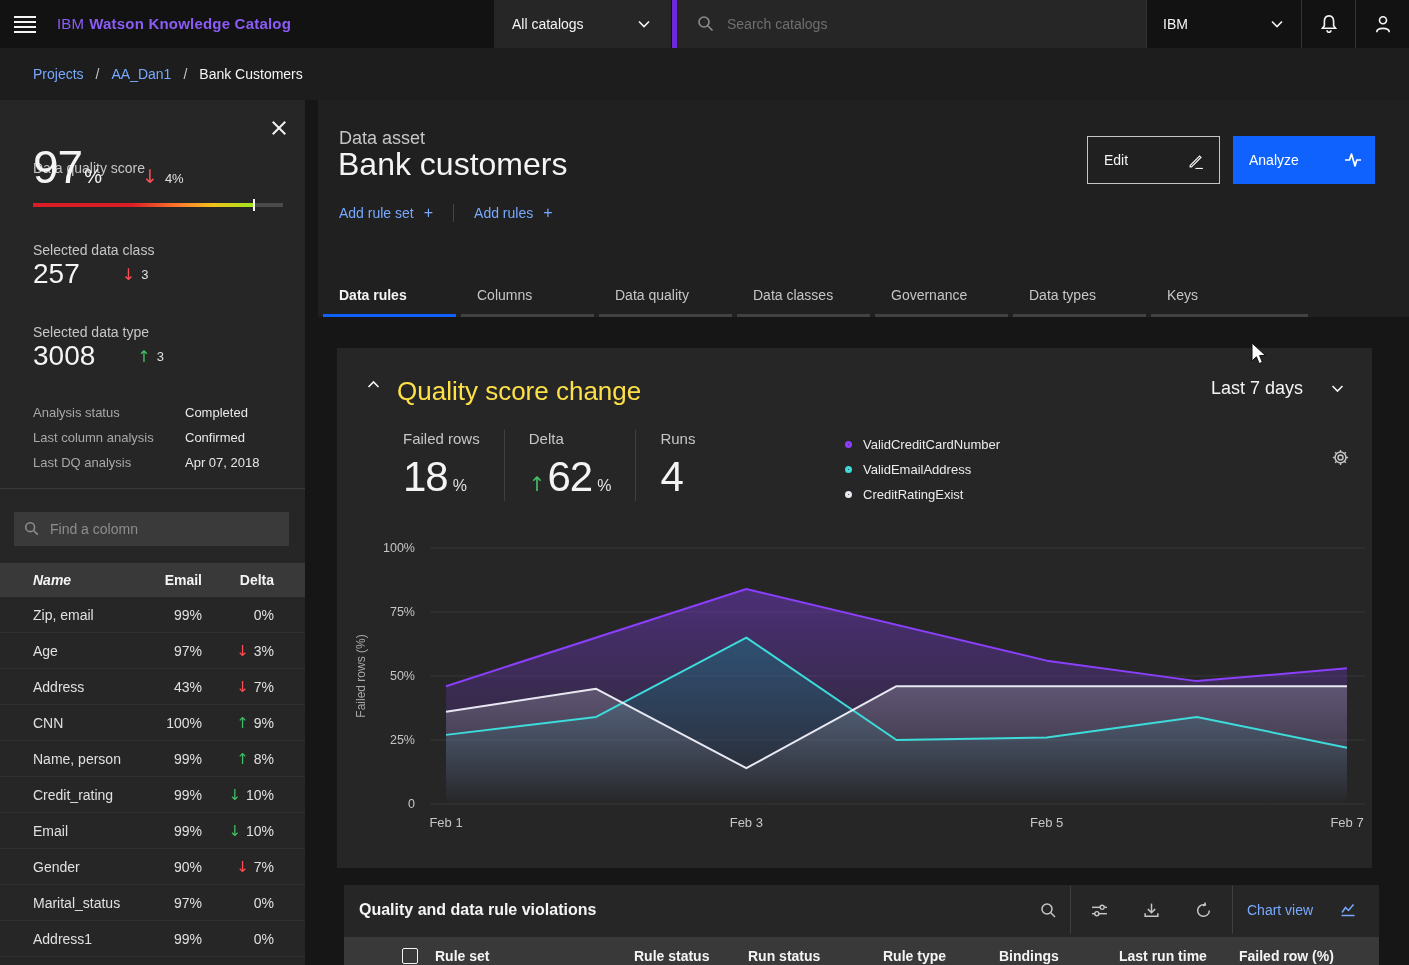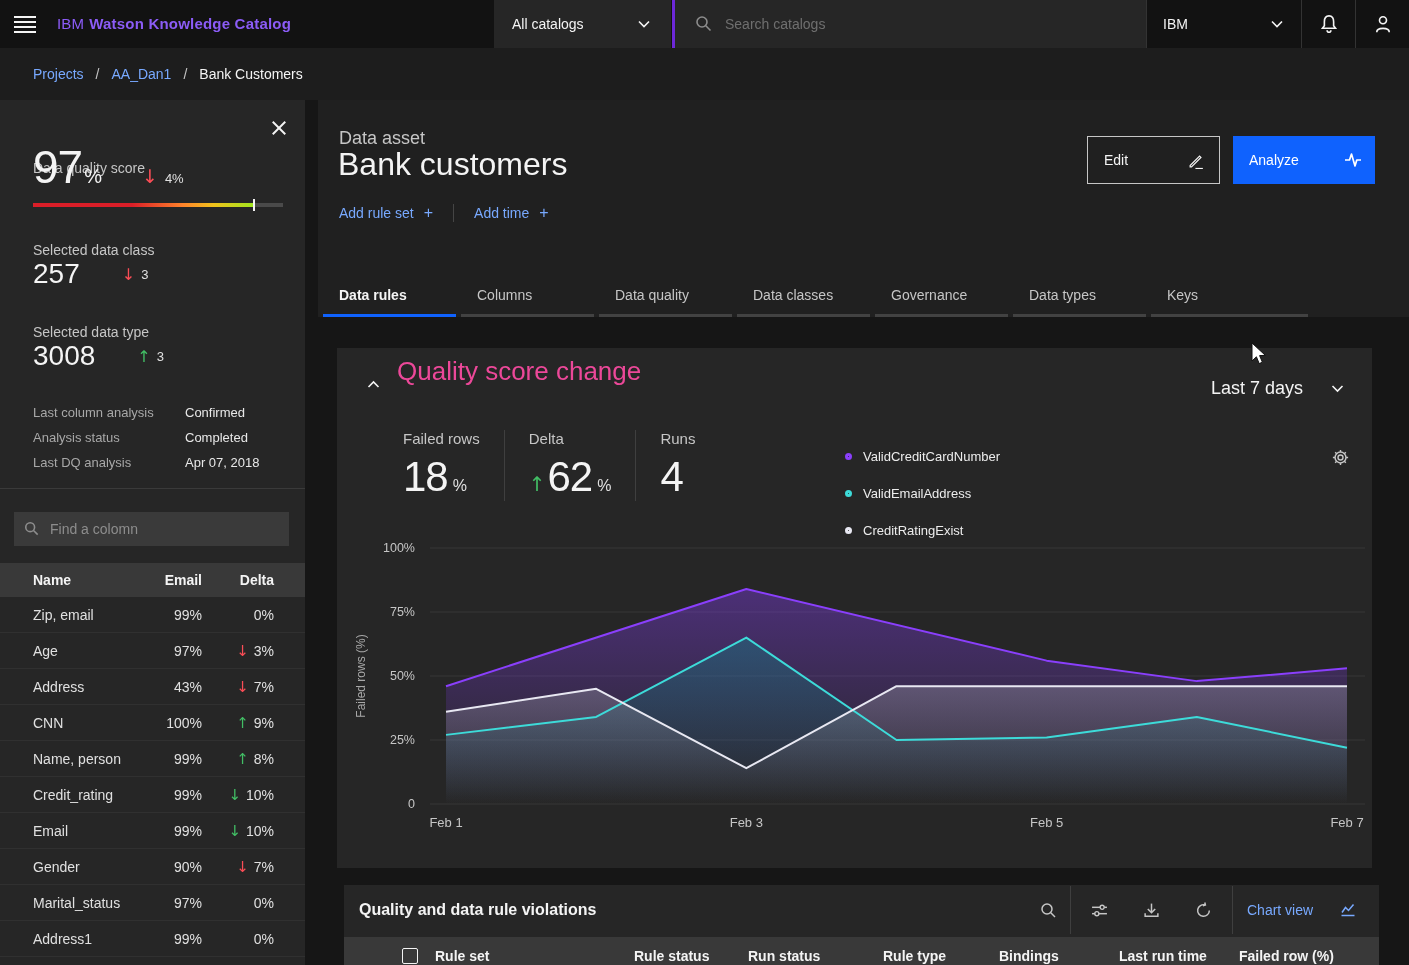--- a/index.html
+++ b/index.html
@@ -9,21 +9,21 @@
 
   
   .topbar { position:absolute; left:0; top:0; width:1409px; height:48px; background:#121212; z-index:30; }
   .menu-btn { position:absolute; left:12px; top:10px; width:30px; height:28px; display:flex; flex-direction:column; justify-content:center; gap:3px; cursor:pointer; }
   .menu-btn i { display:block; width:22px; height:2px; background:#f4f4f4; margin-left:2px; }
   .brand { position:absolute; left:57px; top:0; height:48px; line-height:48px; font-size:15px; color:#8b5cf6; letter-spacing:.2px; }
   .brand .bold { font-weight:700; margin-left:5px; }
   .seg { position:absolute; top:0; height:48px; background:#262626; }
   .seg-catalogs { left:494px; width:177px; }
   .seg-catalogs .lbl { position:absolute; left:18px; top:0; line-height:48px; font-size:14px; color:#f4f4f4; }
-  .seg-search { left:672px; width:474px; border-left:3px solid #6d28d9; }
+  .seg-search { left:672px; width:474px; border-left:5px solid #6d28d9; }
   .seg-search svg { position:absolute; left:20px; top:15px; }
   .seg-search input { position:absolute; left:50px; top:0; width:400px; height:48px; background:transparent; border:none; outline:none; color:#e0e0e0; font-size:14px; font-family:"Liberation Sans",sans-serif; }
   .seg-search input::placeholder { color:#6f6f6f; }
   .seg-account { position:absolute; left:1146px; top:0; width:155px; height:48px; border-left:1px solid #333; }
   .seg-account .lbl { position:absolute; left:16px; line-height:48px; font-size:14px; }
   .chev { position:absolute; }
   .icon-btn { position:absolute; top:0; width:54px; height:48px; border-left:1px solid #333; display:flex; align-items:center; justify-content:center; cursor:pointer; }
 
   
   .crumbbar { position:absolute; left:0; top:48px; width:1409px; height:52px; background:#1d1d1d; z-index:20; }
@@ -55,21 +55,21 @@
   .meta-list { position:absolute; left:33px; top:300px; width:250px; }
   .meta-row { display:flex; height:25px; align-items:center; font-size:13px; }
   .meta-row .k { width:152px; color:#a8a8a8; }
   .meta-row .v { color:#e8e8e8; }
   .side-div { position:absolute; left:0; top:388px; width:305px; border-top:1px solid #3a3a3a; }
   .side-search { position:absolute; left:14px; top:412px; width:275px; height:34px; background:#3a3a3a; }
   .side-search svg { position:absolute; left:10px; top:9px; }
   .side-search input { position:absolute; left:36px; top:0; width:230px; height:34px; background:transparent; border:none; outline:none; font-size:14px; color:#c6c6c6; font-family:"Liberation Sans",sans-serif; }
   .side-search input::placeholder { color:#8d8d8d; }
   .side-thead { position:absolute; left:0; top:463px; width:305px; height:34px; background:#393939; font-size:14px; font-weight:700; display:flex; align-items:center; }
-  .side-thead .h-name { margin-left:33px; width:112px; }
+  .side-thead .h-name { margin-left:33px; width:112px;font-style:italic; }
   .side-thead .h-score { width:57px; text-align:right; }
   .side-thead .h-delta { width:68px; text-align:right; margin-left:4px; }
   .side-tbody { position:absolute; left:0; top:497px; width:305px; bottom:0; overflow:hidden; }
   .side-row { height:36px; display:flex; align-items:center; font-size:14px; color:#e0e0e0; border-bottom:1px solid #303030; cursor:pointer; }
   .side-row .c-name { margin-left:33px; width:112px; }
   .side-row .c-score { width:57px; text-align:right; }
   .side-row .c-delta { width:72px; display:flex; justify-content:flex-end; align-items:center; }
   .side-row .c-delta .arrow { font-size:15px; margin-right:5px; }
   .side-row.partial { border-bottom:none; }
 
@@ -90,33 +90,33 @@
   .btn-analyze svg { position:absolute; right:12px; top:14px; }
   .tabs { position:absolute; left:5px; top:178px; height:39px; display:flex; gap:5px; }
   .tab { width:133px; border-bottom:3px solid #424242; color:#c6c6c6; font-size:14px; padding-left:16px; line-height:34px; cursor:pointer; white-space:nowrap; }
   .tab:last-child { width:157px; }
   .tab.active { border-bottom-color:#0f62fe; color:#f4f4f4; font-weight:700; }
 
   
   .card { position:absolute; background:#262626; }
   .chart-card { left:337px; top:348px; width:1035px; height:520px; }
   .collapse { position:absolute; left:30px; top:32px; cursor:pointer; }
-  .card-title { position:absolute; left:60px; top:8px; font-size:26px; font-weight:300; color:#ec4899; }
+  .card-title { position:absolute; left:60px; top:28px; font-size:26px; font-weight:300; color:#fde047; }
   .range-sel { position:absolute; right:28px; top:30px; display:flex; align-items:center; gap:28px; cursor:pointer; }
   .range-sel .t { font-size:18px; color:#f4f4f4; }
   .stats-row { position:absolute; left:66px; top:82px; display:flex; }
   .stat { padding-right:24px; }
   .stat.bordered { border-left:1px solid #3f3f3f; padding-left:24px; }
   .stat .lb { font-size:15px; color:#c6c6c6; }
   .stat .vr { display:flex; align-items:baseline; margin-top:6px; }
   .stat .vr .arrow { font-size:20px; margin-right:2px; }
   .stat .val { font-size:42px; font-weight:300; color:#f4f4f4; letter-spacing:-1px; }
   .stat .unit { font-size:16px; color:#e0e0e0; margin-left:5px; }
   .legend { position:absolute; left:508px; top:84px; }
-  .lg-row { display:flex; align-items:center; height:25px; cursor:pointer;margin-top:12px; }
+  .lg-row { display:flex; align-items:center; height:25px; cursor:pointer; }
   .lg-ring { width:7px; height:7px; border-radius:50%; border:3px solid #fff; background:transparent; }
   .lg-lb { font-size:13px; color:#ececec; margin-left:11px; }
   .gear { position:absolute; right:22px; top:100px; cursor:pointer; }
   .plot-wrap { position:absolute; left:0; top:185px; width:1035px; height:320px; }
 
   
   .viol-card { left:337px; top:885px; width:1035px; height:80px; overflow:hidden;margin-left:7px; }
   .viol-title { position:absolute; left:15px; top:16px; font-size:16px; font-weight:700; color:#f4f4f4; }
   .vi-btn { position:absolute; top:9px; width:32px; height:32px; display:flex; align-items:center; justify-content:center; cursor:pointer; }
   .vi-div { position:absolute; top:1px; width:1px; height:48px; background:#3f3f3f; }
@@ -210,26 +210,26 @@
       <span class="d">3</span>
     </div>
     <div class="stat-label2" style="top:224px;">Selected data type</div>
     <div class="side-big" style="top:240px;">
       <span class="num">3008</span>
       <span class="arrow green">↑</span>
       <span class="d">3</span>
     </div>
     <div class="meta-list">
         <div class="meta-row">
+          <span class="k">Analysis status</span>
+          <span class="v">Completed</span>
+        </div>
+        <div class="meta-row">
           <span class="k">Last column analysis</span>
           <span class="v">Confirmed</span>
-        </div>
-        <div class="meta-row">
-          <span class="k">Analysis status</span>
-          <span class="v">Completed</span>
         </div>
         <div class="meta-row">
           <span class="k">Last DQ analysis</span>
           <span class="v">Apr 07, 2018</span>
         </div>
       </div>
     <div class="side-div"></div>
     <div class="side-search">
       <svg class="ic" width="15" height="15" viewBox="0 0 17 17">
           <circle cx="7" cy="7" r="5" fill="none" stroke="#8d8d8d" stroke-width="1.8"></circle>
@@ -327,21 +327,21 @@
   <div class="main-header">
     <div class="asset-label">Data asset</div>
     <div class="asset-title">Bank customers</div>
     <div class="rule-links">
       <span class="rule-link">
           <span>Add rule set</span>
           <span class="plus">+</span>
         </span>
       <span class="rl-div"></span>
       <span class="rule-link">
-          <span>Add time</span>
+          <span>Add rules</span>
           <span class="plus">+</span>
         </span>
     </div>
     <div class="btn btn-edit">
       <span class="t">Edit</span>
       <svg class="ic" width="17" height="17" viewBox="0 0 16 16">
           <path d="M2 12.7 L2 14 L3.3 14 L12.2 5.1 L10.9 3.8 Z" fill="none" stroke="#f4f4f4" stroke-width="1.1"></path>
           <line x1="7" y1="15.5" x2="14" y2="15.5" stroke="#f4f4f4" stroke-width="1.1"></line>
         </svg>
     </div>

